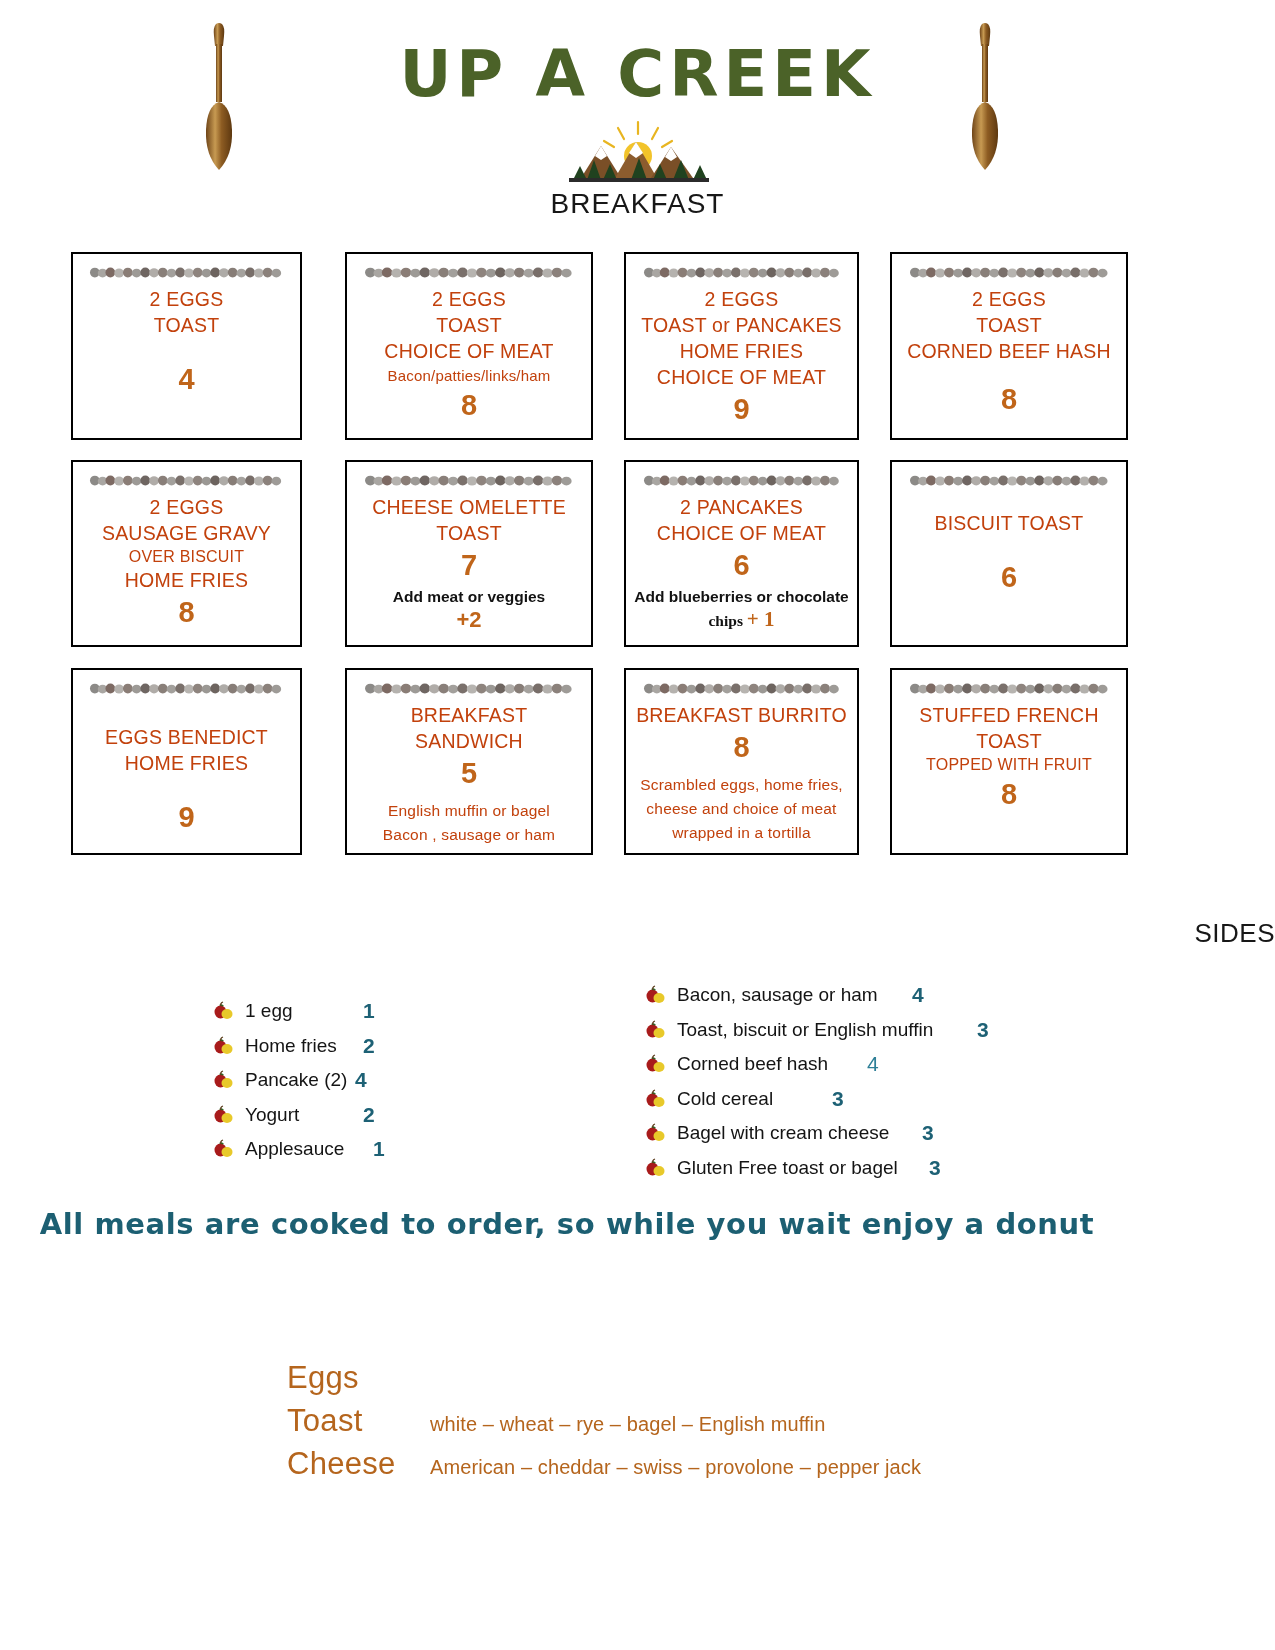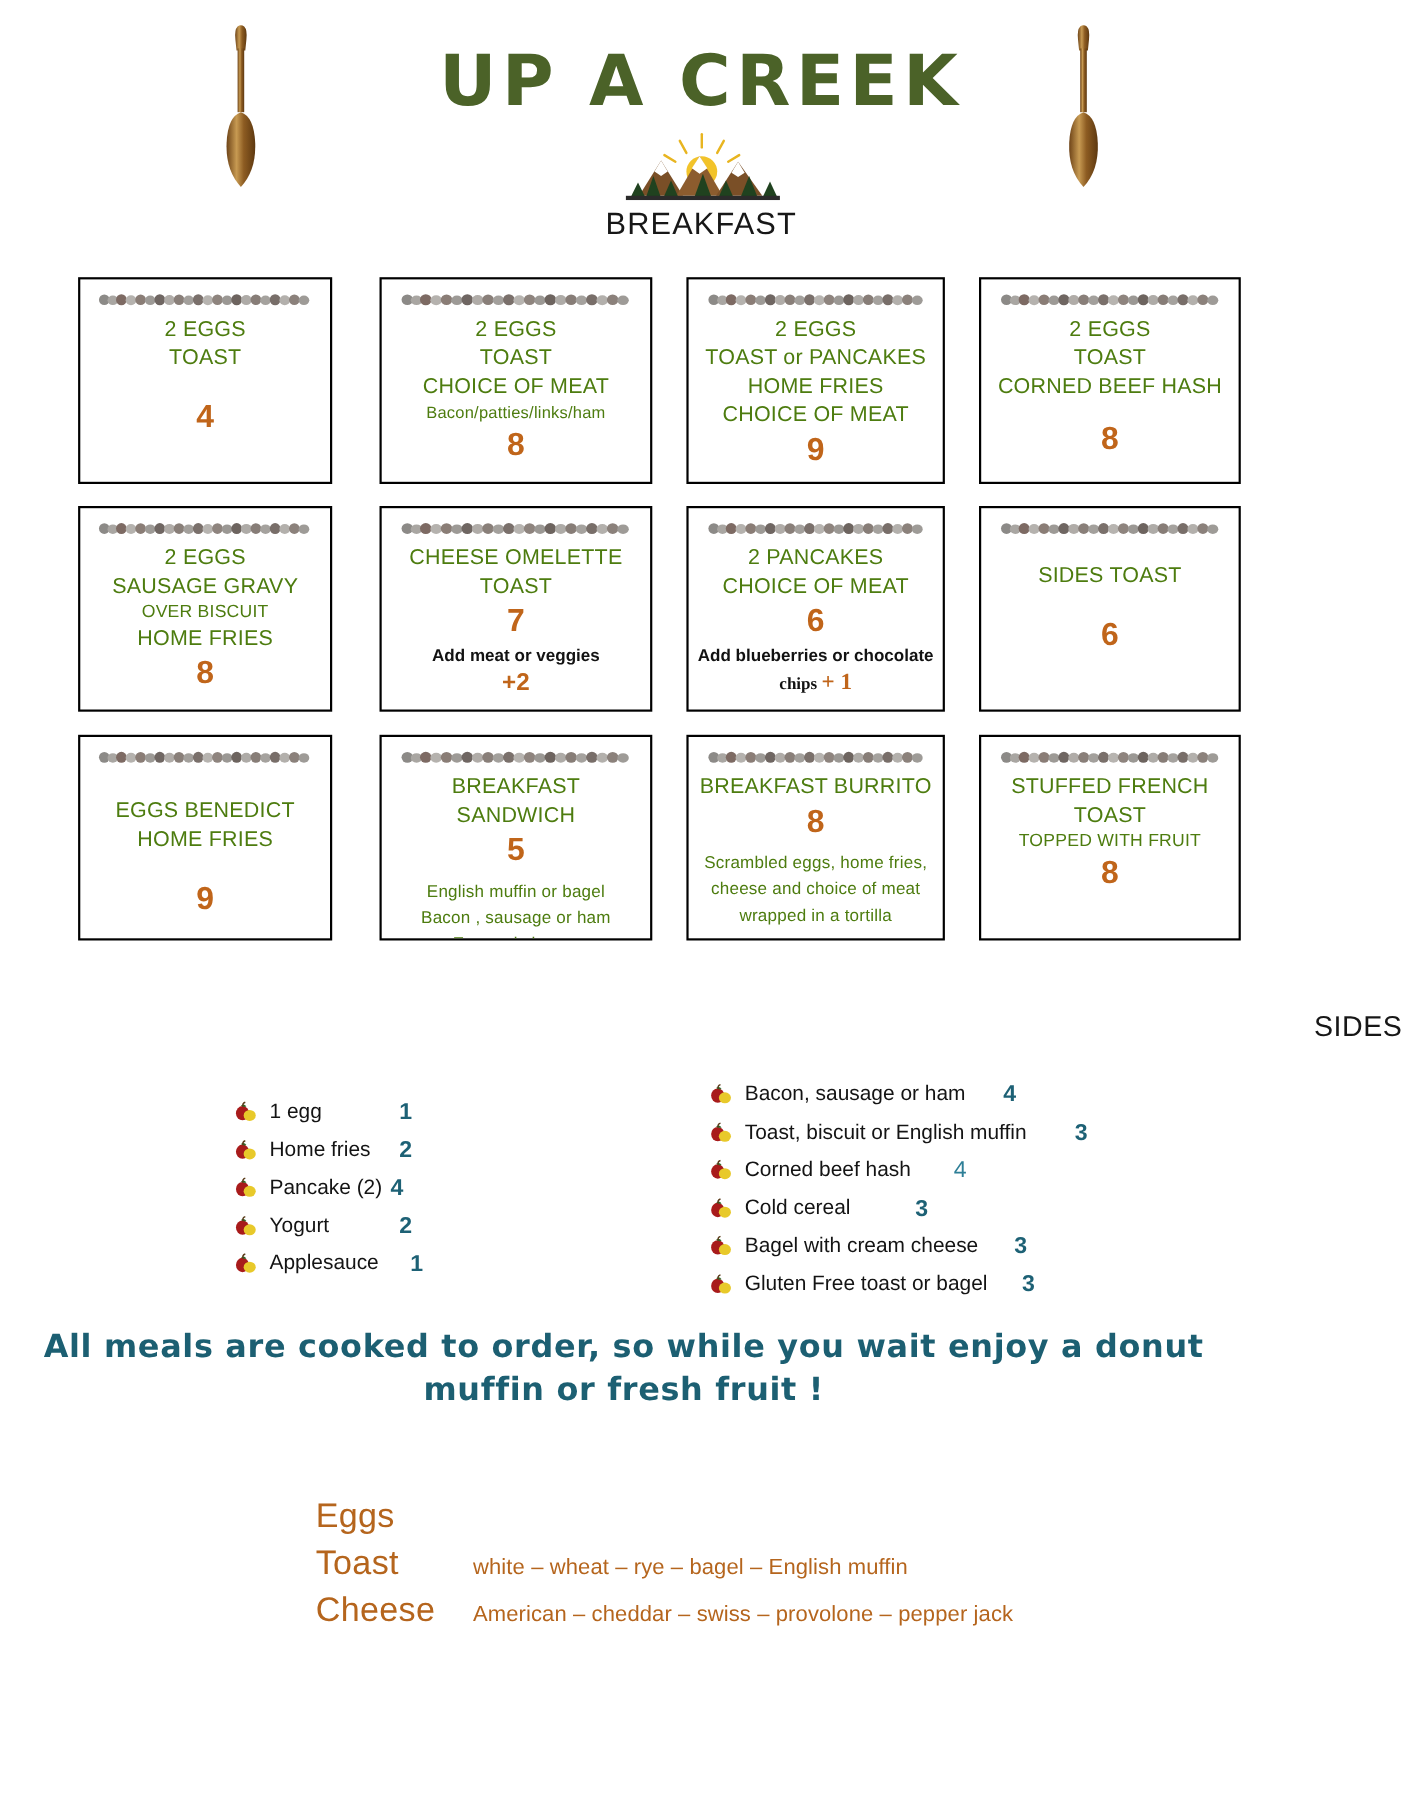--- a/index.html
+++ b/index.html
@@ -97,21 +97,21 @@
   .pebble-rule {
     width: 92%;
     height: 13px;
     margin: 2px auto 8px auto;
     display: block;
   }
 
   .line {
     font-size: 19.5px;
     line-height: 1.33;
-    color: #4d7c0f;
+    color: #c2410c;
     letter-spacing: 0.2px;
   }
   .line.sm {
     font-size: 16px;
     line-height: 1.3;
   }
   .line.xs {
     font-size: 15px;
     line-height: 1.45;
   }
@@ -586,21 +586,21 @@
             <ellipse cx="139" cy="6.3" rx="5" ry="4.2" fill="#aeaba7"></ellipse>
           <ellipse cx="148" cy="6" rx="5" ry="4.5" fill="#877d77"></ellipse>
             <ellipse cx="157" cy="6.5" rx="5" ry="4" fill="#a5a29e"></ellipse>
           <ellipse cx="166" cy="6" rx="5" ry="4.6" fill="#786e69"></ellipse>
             <ellipse cx="175" cy="6.4" rx="5" ry="4.2" fill="#b3b0ac"></ellipse>
           <ellipse cx="184" cy="6" rx="5" ry="4.5" fill="#8b817b"></ellipse>
             <ellipse cx="193" cy="6.5" rx="5" ry="4" fill="#9e9b97"></ellipse>
         </g>
       </svg>
       <div class="spacer-16"></div>
-      <div class="line">SIDES TOAST</div>
+      <div class="line">BISCUIT TOAST</div>
       <div class="spacer-22"></div>
       <div class="price">6</div>
     </div>
   </div>
 
   <div class="grid-row r2">
 
     <div class="card c0">
       <svg class="pebble-rule" viewBox="0 0 200 12" preserveAspectRatio="none">
         <g>
@@ -868,21 +868,20 @@
         <path d="M8 5 q-1 -3 2 -4" stroke="#5a3b1a" stroke-width="1.3" fill="none"></path>
       </svg>
       <span class="side-label" style="width:252px">Gluten Free toast or bagel</span>
       <span class="side-price">3</span>
     </div>
   </div>
 </div>
 
 <div class="tagline">
   <div>All meals are cooked to order, so while you wait enjoy a donut</div>
-  <div>muffin or fresh fruit !</div>
 </div>
 
 <div class="choices">
 
   <div class="choice-row">
     <span class="choice-label">Eggs</span>
   </div>
 
   <div class="choice-row">
     <span class="choice-label">Toast</span>

